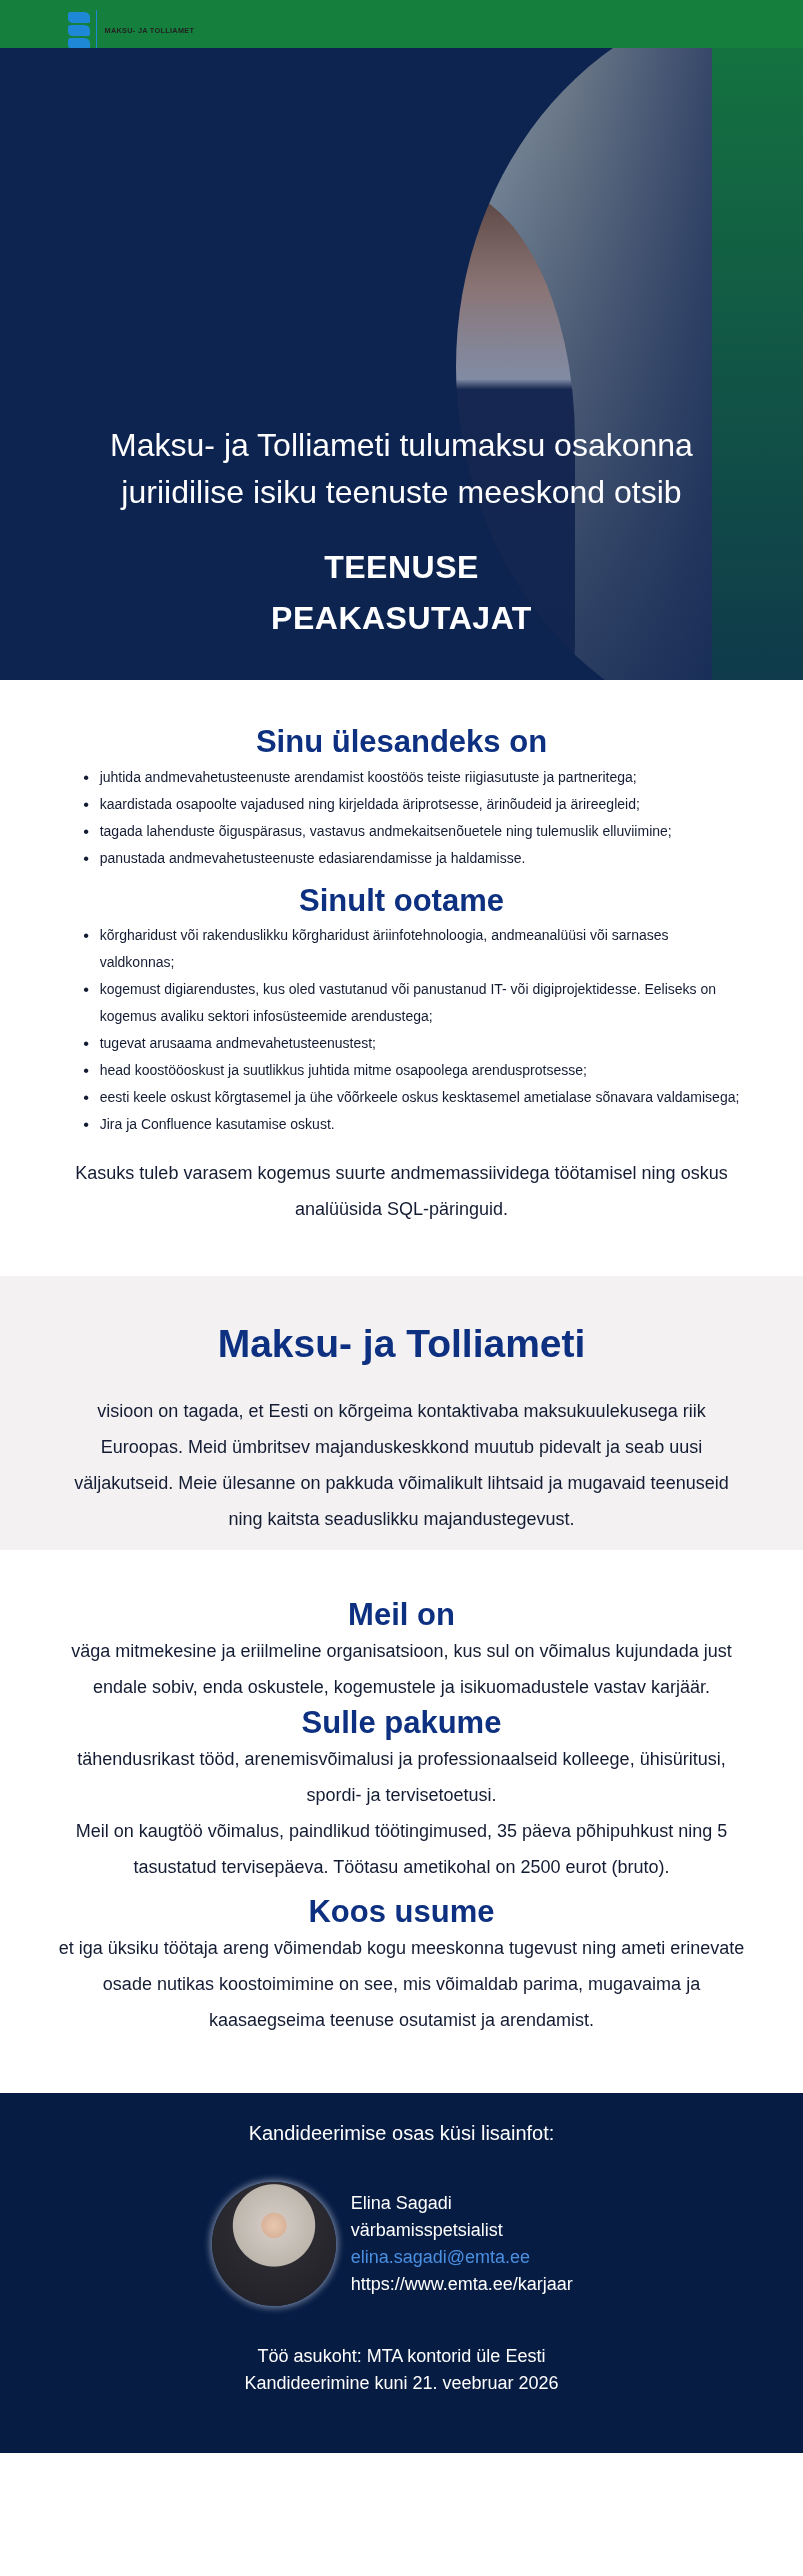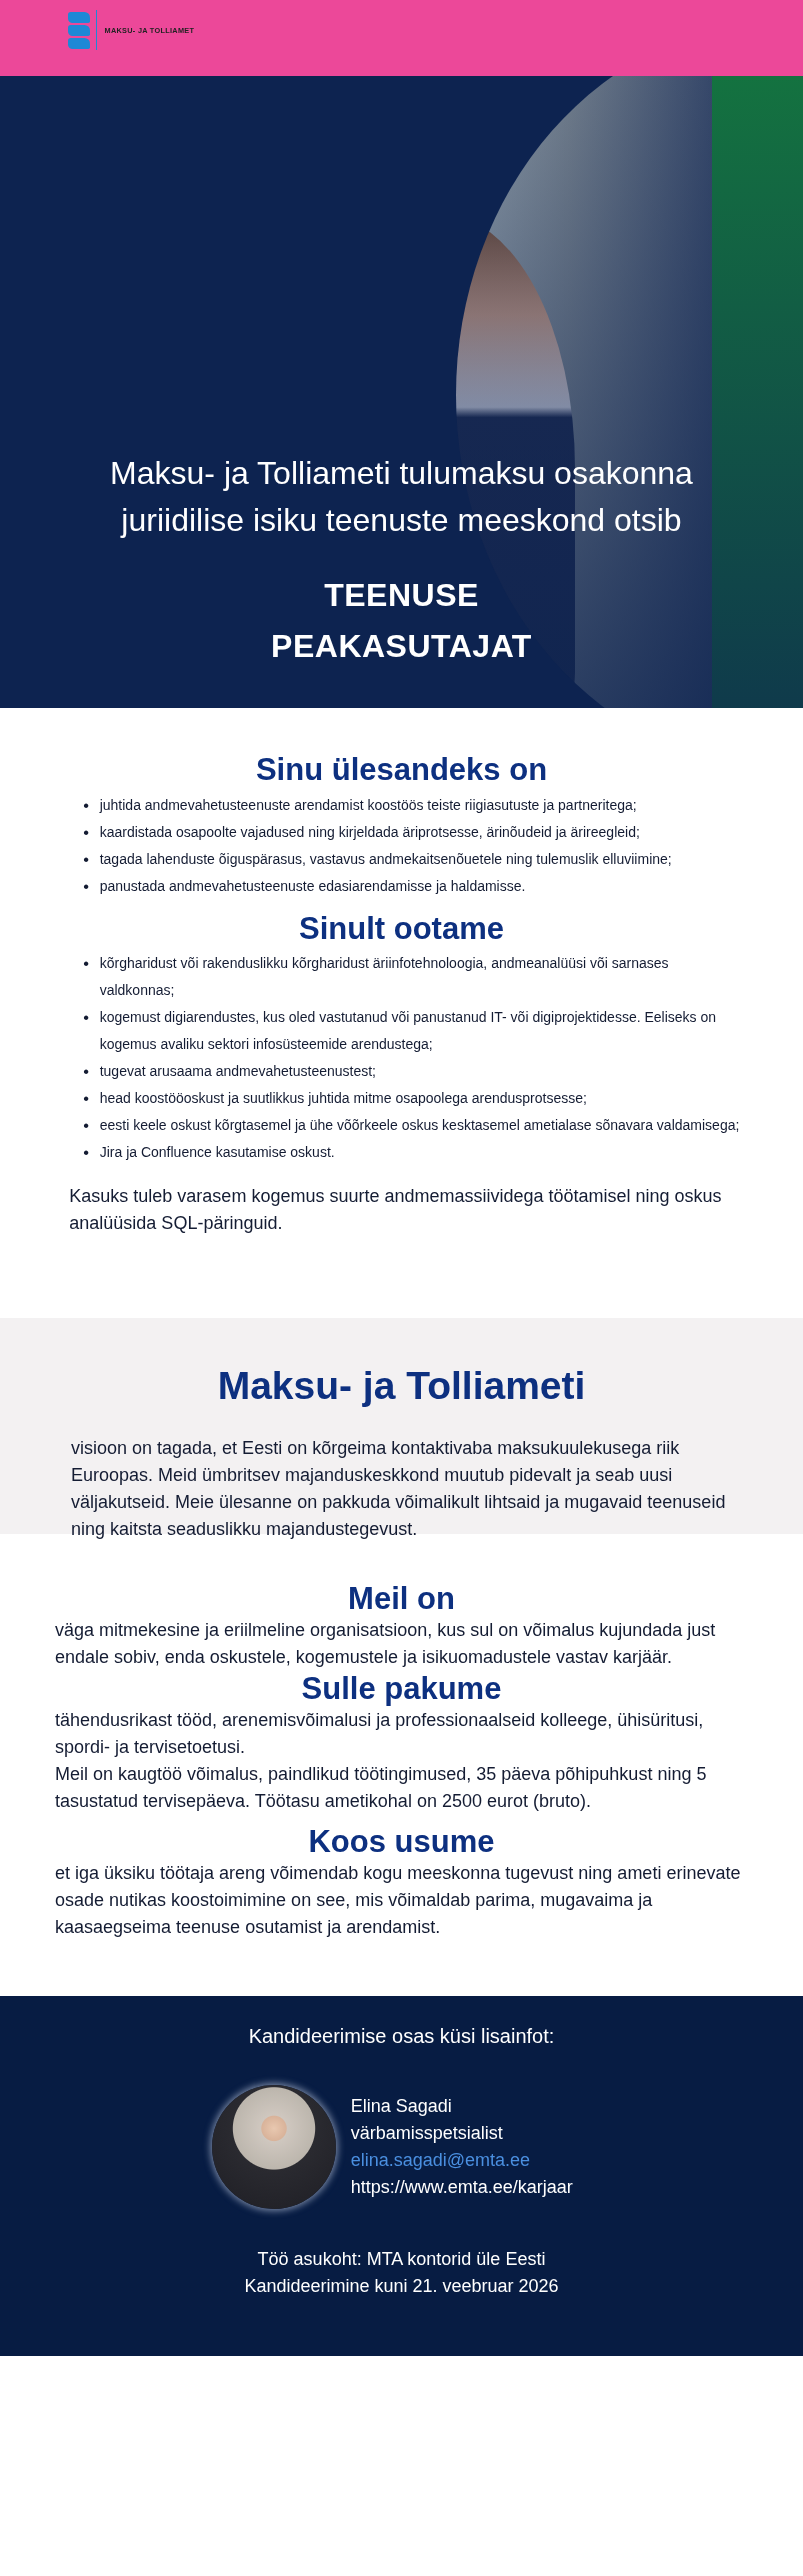--- a/index.html
+++ b/index.html
@@ -1,39 +1,39 @@
 <!DOCTYPE html>
 <html style="font-size:14.6px"><head>
 <meta charset="utf-8">
 <style>
 *{box-sizing:border-box;margin:0;padding:0}
 body{width:803px;background:#fff;font-family:"Liberation Sans",sans-serif;color:#1c2541}
-.header{height:76px;background:#ec4899;position:relative}
+.header{height:48px;background:#15803d;position:relative}
 .logo{position:absolute;left:68px;top:9px;height:42px;display:flex;align-items:center}
 .logo-mark{width:22px;height:37px;display:flex;flex-direction:column;justify-content:space-between}
 .lion{height:11px;background:#1e88d6;border-radius:2.7px 5.5px 1.8px 4.6px}
 .logo-div{width:0.9px;height:40px;background:#1e88d6;margin:0 7.3px 0 6.4px}
 .logo-text{font-size:7.3px;font-weight:bold;letter-spacing:0.3px;color:#222;text-transform:uppercase}
 .hero{height:632px;position:relative;overflow:hidden;background:#15803d}
 .hero-photo{position:absolute;left:0;top:0;width:712px;height:632px;background:linear-gradient(90deg,#3b5a3a 0%,#7b8a7c 10%,#b8b3b0 22%,#8a98a6 45%,#a3b0b8 65%,#7f8a94 80%,#3d4e6e 100%);border-top-right-radius:0 0;clip-path:ellipse(100% 120% at 10% 50%)}
 .hero-person{position:absolute;border-radius:50% 50% 10% 10%}
 .p1{left:114px;top:64px;width:155px;height:584px;background:linear-gradient(180deg,#6b4a3a 0%,#d8a890 18%,#1a2038 35%,#151a2e 100%)}
 .p2{left:301px;top:137px;width:274px;height:511px;background:linear-gradient(180deg,#6e4a34 0%,#d6a58a 20%,#e6e6ee 38%,#1e2c52 40%,#1c2a4f 100%)}
 .hero-overlay{position:absolute;inset:0;background:linear-gradient(180deg,rgba(13,35,80,0.15) 0%,rgba(13,35,80,0.45) 50%,rgba(13,35,80,0.75) 100%)}
 .hero-curve{position:absolute;right:-310px;top:-55px;width:657px;height:748px;border-radius:50%;box-shadow:0 0 0 548px #0d2350;}
 .hero-text{position:absolute;left:0;right:0;top:374px;text-align:center;color:#fff}
 .hero-sub{font-size:32px;line-height:47px;font-weight:normal}
 .hero-title{font-size:32px;line-height:51px;margin-top:25.6px;font-weight:bold;letter-spacing:0.5px}
 .section{padding:0 62px}
 h2{color:#0d3080;font-size:31px;font-weight:bold;text-align:center;font-family:"Liberation Sans",sans-serif}
 ul.bl{list-style:none;font-size:14px;line-height:27px;color:#141c33;margin-left:24px}
 ul.bl li{position:relative;padding-left:13.7px}
 ul.bl li:before{content:"•";position:absolute;left:-2.7px;top:0;font-size:16.4px}
-p.c{text-align:left;font-size:18px;line-height:27px;color:#141c33}
-.grey{background:#f3f1f2;height:216px;margin-top:81px;padding-top:46px}
+p.c{text-align:center;font-size:18px;line-height:36px;color:#141c33}
+.grey{background:#f3f1f2;height:274px;margin-top:49px;padding-top:46px}
 .grey h2{font-size:39px}
 .footer{background:#071c43;height:360px;margin-top:55px;color:#fff;text-align:center;padding-top:29px}
 .contact{display:flex;justify-content:center;align-items:center;margin-top:37px;margin-left:-18px}
 .avatar{width:124px;height:124px;border-radius:50%;background:radial-gradient(circle at 50% 35%,#e8c8b0 0,#d9b39a 12%,#cfc7bf 13%,#bcb6ad 40%,#2a2a30 41%,#1e1e24 100%);box-shadow:0 0 7.3px 1.8px rgba(200,210,230,0.6)}
 .cinfo{text-align:left;margin-left:14.6px;font-size:18px;line-height:27px}
 .email{color:#4a8fe0}
 </style>
 </head>
 <body>
 

